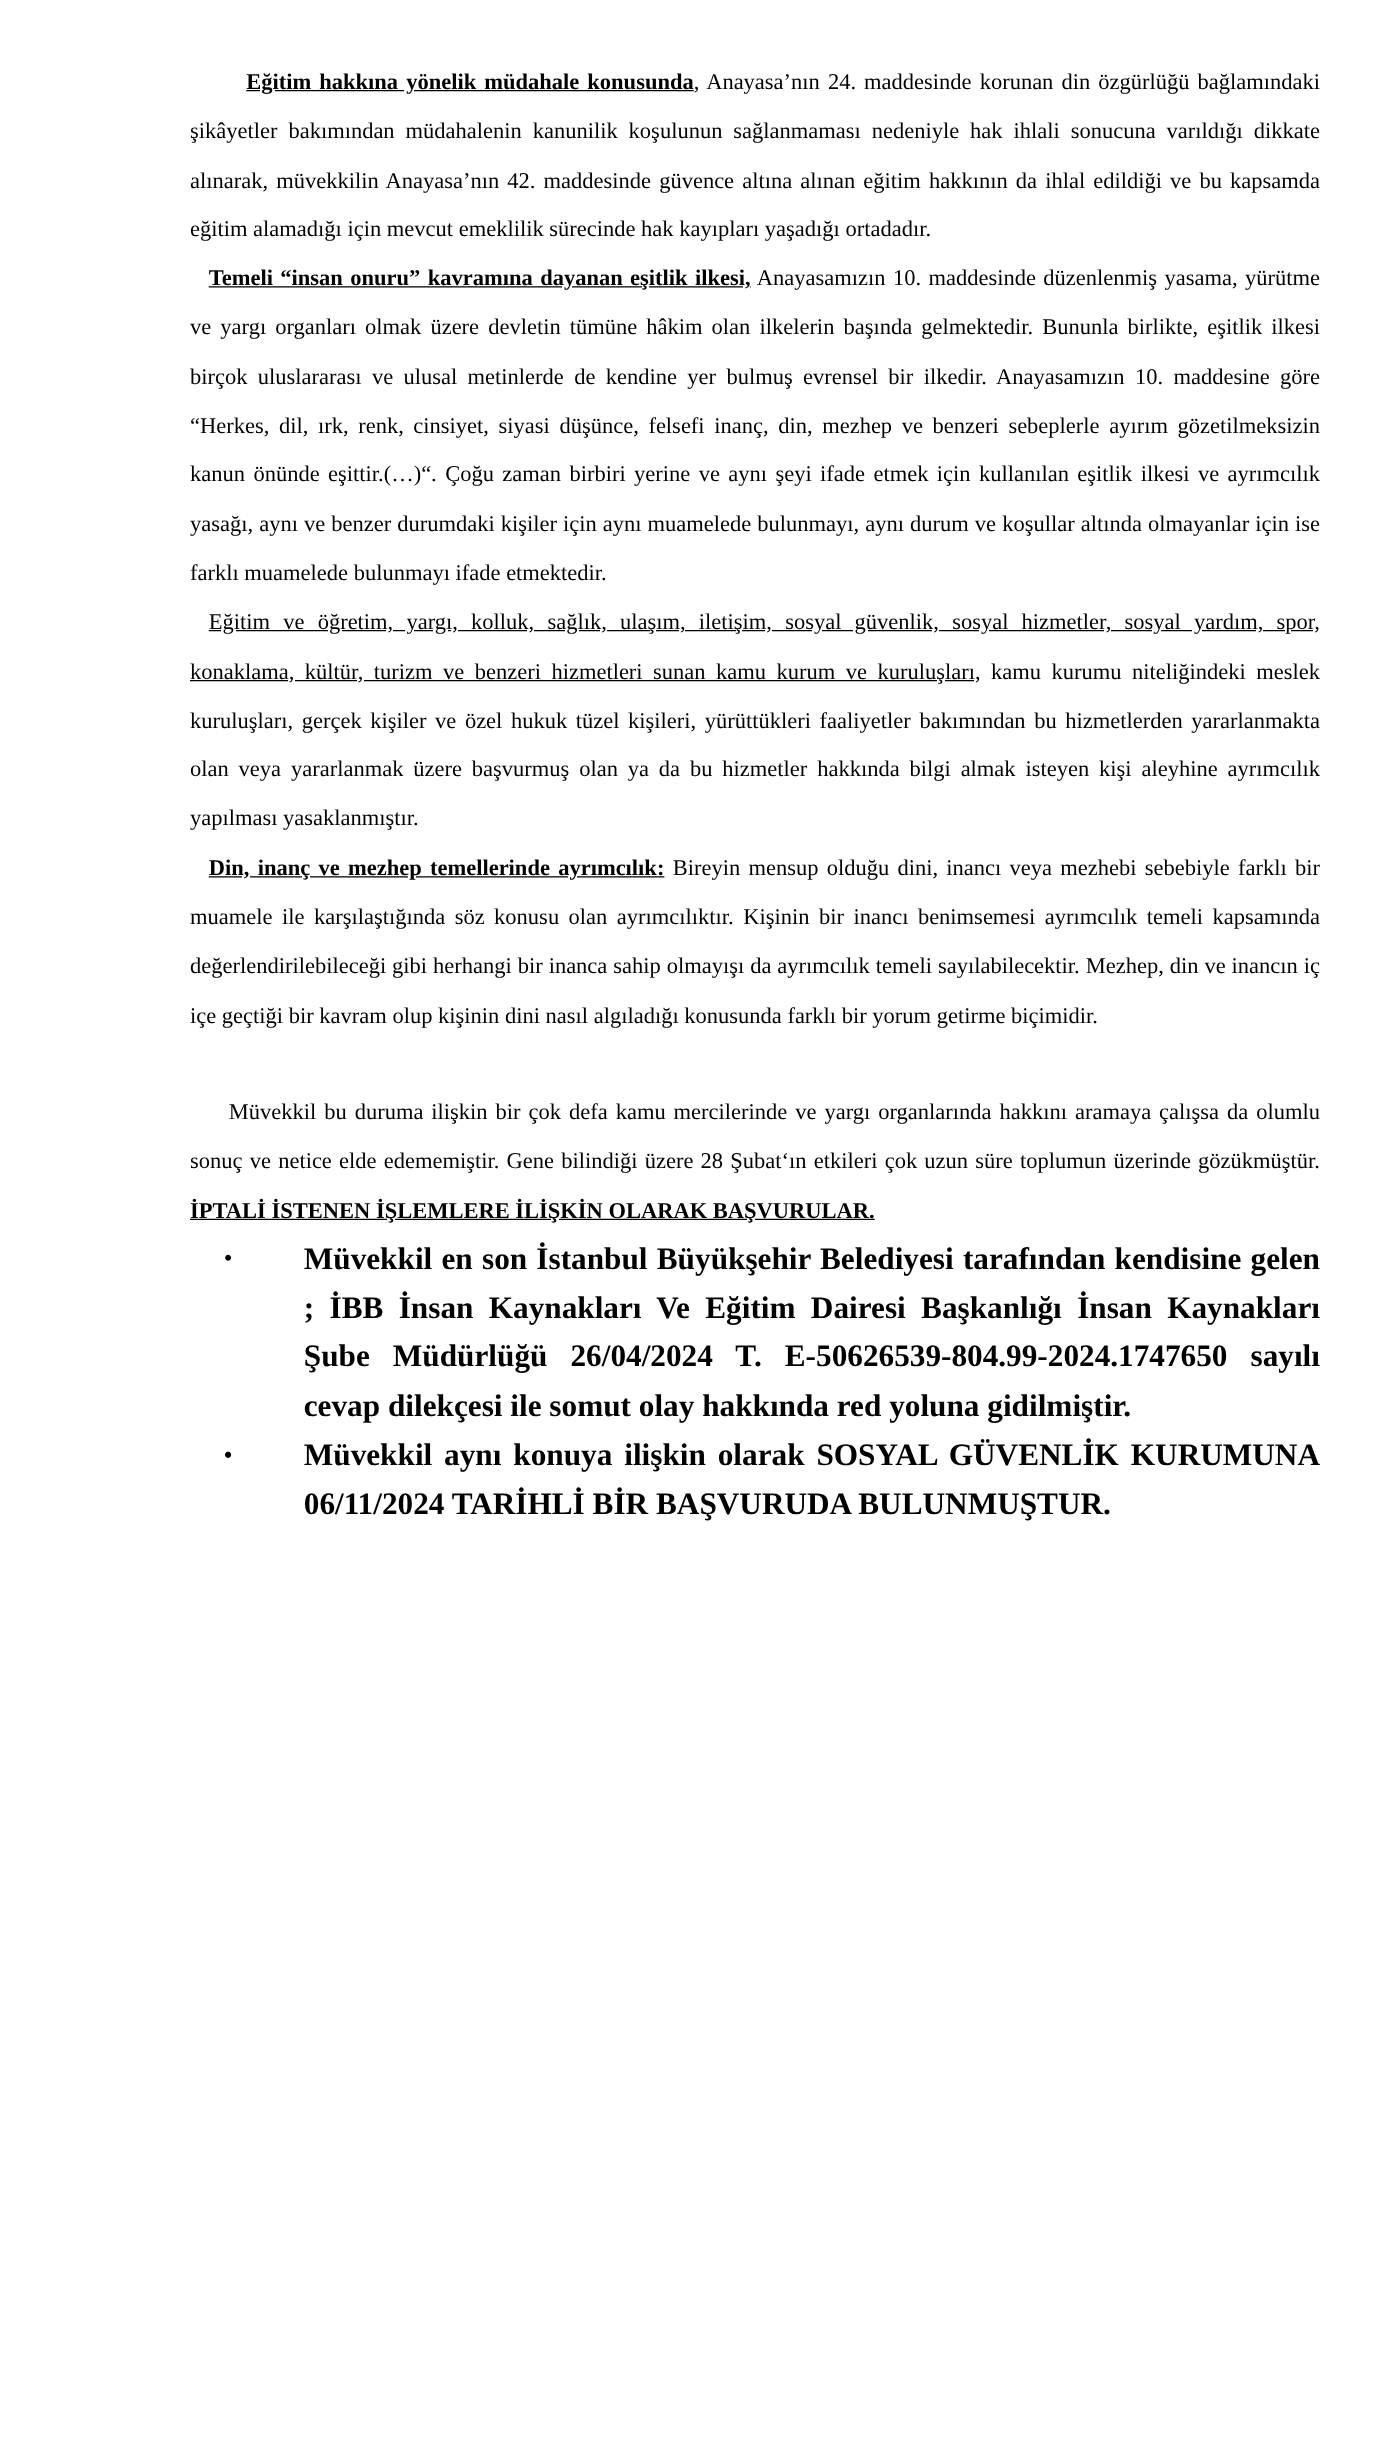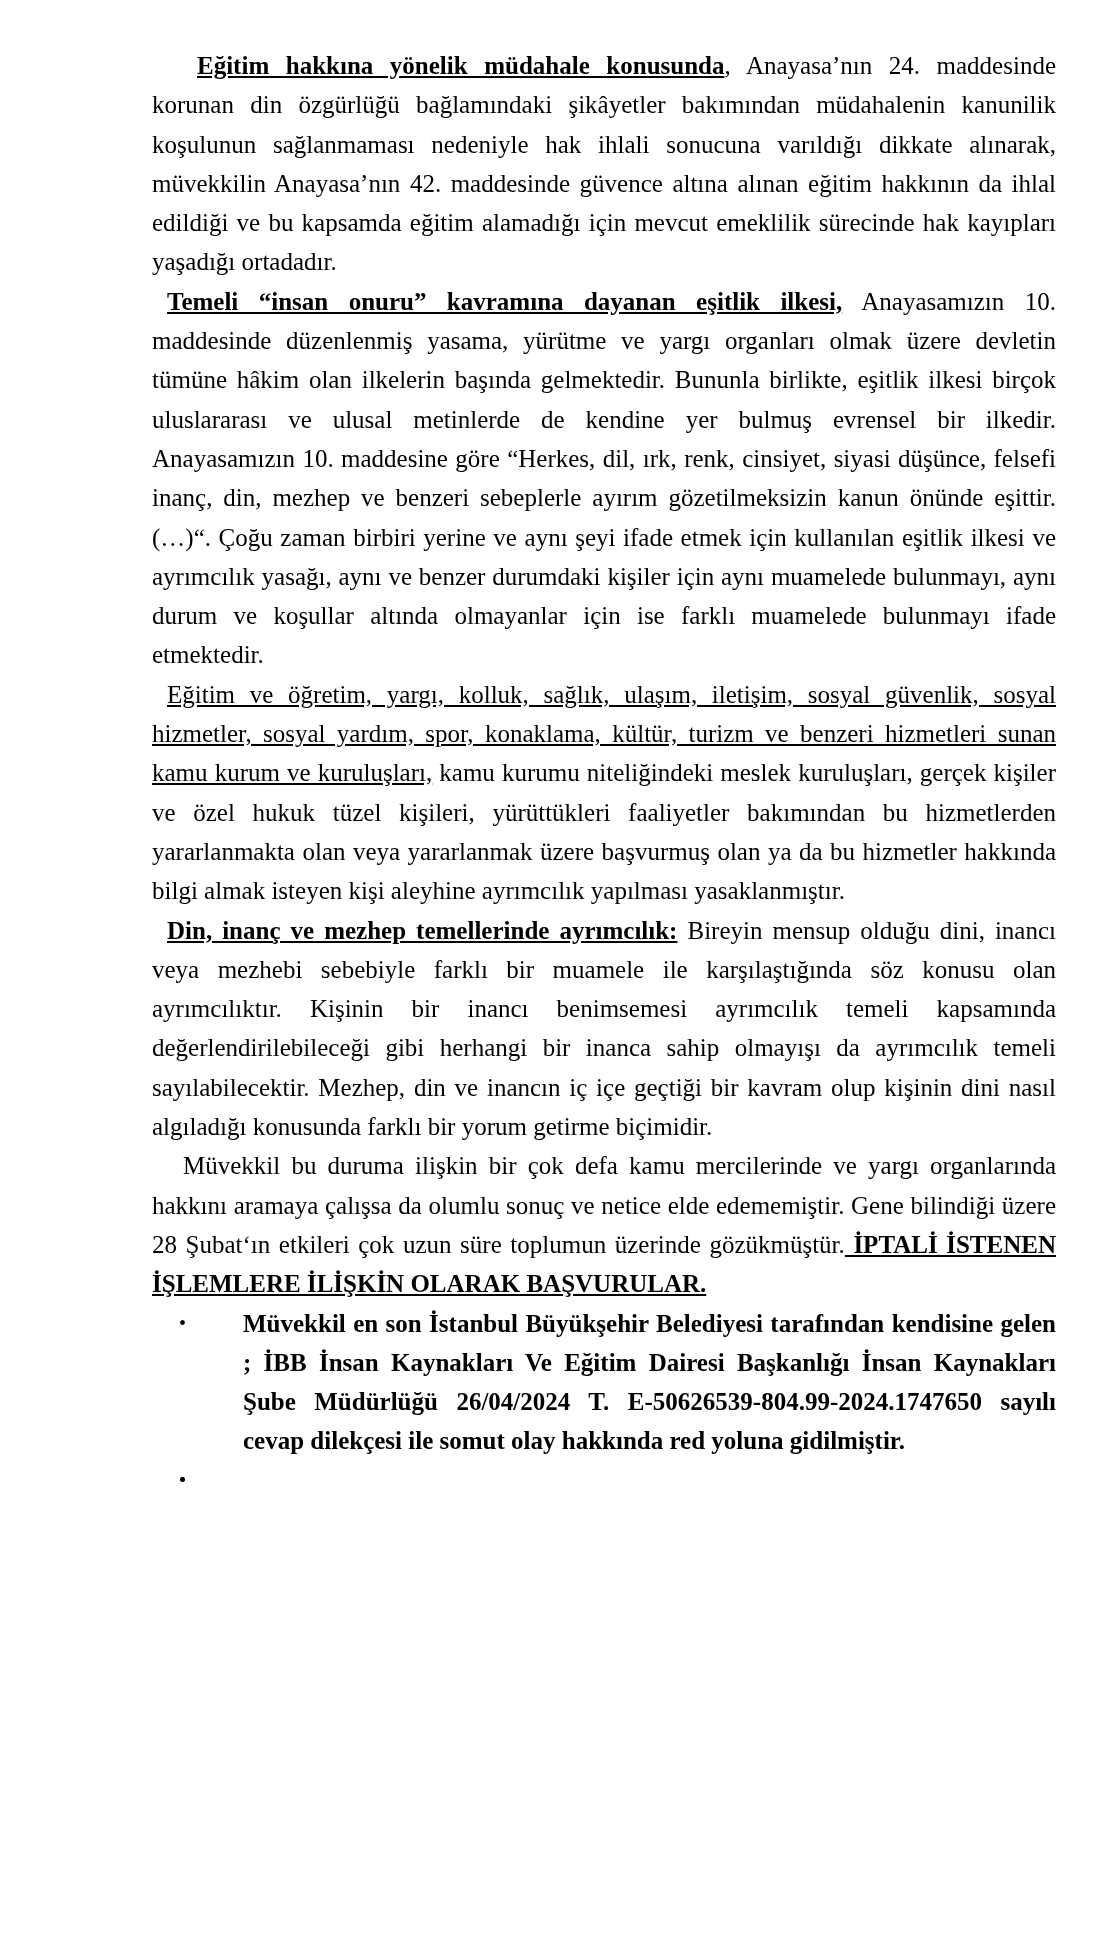--- a/index.html
+++ b/index.html
@@ -13,27 +13,27 @@
     width: 1103px;
     height: 1955px;
     background: #ffffff;
     color: #000000;
     font-family: "Liberation Serif", "DejaVu Serif", serif;
     padding: 46px 47px 0 152px;
     overflow: hidden;
   }
   .para {
     margin: 0;
-    font-size: 25px;
+    font-size: 18px;
     line-height: 39.3px;
     text-align: justify;
   }
   .indent-lg { text-indent: 45px; }
   .indent-sm { text-indent: 15px; }
-  .indent-md { text-indent: 31px; }
+  .indent-md { text-indent: 31px; margin-top: 38px; }
   .bold { font-weight: bold; }
   .underline { text-decoration: underline; }
   .bullet-item {
     position: relative;
     margin: 0;
     padding-left: 91px;
     font-size: 25px;
     line-height: 39.3px;
     font-weight: bold;
     text-align: justify;
@@ -58,15 +58,15 @@
   <p class="para indent-sm"><span class="underline">Eğitim ve öğretim, yargı, kolluk, sağlık, ulaşım, iletişim, sosyal güvenlik, sosyal hizmetler, sosyal yardım, spor, konaklama, kültür, turizm ve benzeri hizmetleri sunan kamu kurum ve kuruluşları,</span><span> kamu kurumu niteliğindeki meslek kuruluşları, gerçek kişiler ve özel hukuk tüzel kişileri, yürüttükleri faaliyetler bakımından bu hizmetlerden yararlanmakta olan veya yararlanmak üzere başvurmuş olan ya da bu hizmetler hakkında bilgi almak isteyen kişi aleyhine ayrımcılık yapılması yasaklanmıştır.</span></p>
 
   <p class="para indent-sm"><span class="bold underline">Din, inanç ve mezhep temellerinde ayrımcılık:</span><span> Bireyin mensup olduğu dini, inancı veya mezhebi sebebiyle farklı bir muamele ile karşılaştığında söz konusu olan ayrımcılıktır. Kişinin bir inancı benimsemesi ayrımcılık temeli kapsamında değerlendirilebileceği gibi herhangi bir inanca sahip olmayışı da ayrımcılık temeli sayılabilecektir. Mezhep, din ve inancın iç içe geçtiği bir kavram olup kişinin dini nasıl algıladığı konusunda farklı bir yorum getirme biçimidir.</span></p>
 
   <p class="para indent-md"><span>Müvekkil bu duruma ilişkin bir çok defa kamu mercilerinde ve yargı organlarında hakkını aramaya çalışsa da olumlu sonuç ve netice elde edememiştir. Gene bilindiği üzere 28 Şubat‘ın etkileri çok uzun süre toplumun üzerinde gözükmüştür.</span><span class="bold underline"> İPTALİ İSTENEN İŞLEMLERE İLİŞKİN OLARAK BAŞVURULAR.</span></p>
 
   <div class="bullet-item"><span class="bullet">•</span><span>Müvekkil en son İstanbul Büyükşehir Belediyesi tarafından kendisine gelen ; İBB İnsan Kaynakları Ve Eğitim Dairesi Başkanlığı İnsan Kaynakları Şube Müdürlüğü 26/04/2024 T. E-50626539-804.99-2024.1747650 sayılı cevap dilekçesi ile somut olay hakkında red yoluna gidilmiştir.</span></div>
 
   <div class="bullet-item"><span class="bullet">•</span></div>
 
-  <div class="bullet-item"><span class="bullet">•</span></div>
+  <div class="bullet-item"><span class="bullet">•</span><span>Müvekkil aynı konuya ilişkin olarak SOSYAL GÜVENLİK KURUMUNA 06/11/2024 TARİHLİ BİR BAŞVURUDA BULUNMUŞTUR.</span></div>
 
 </div>
 
 </body></html>

